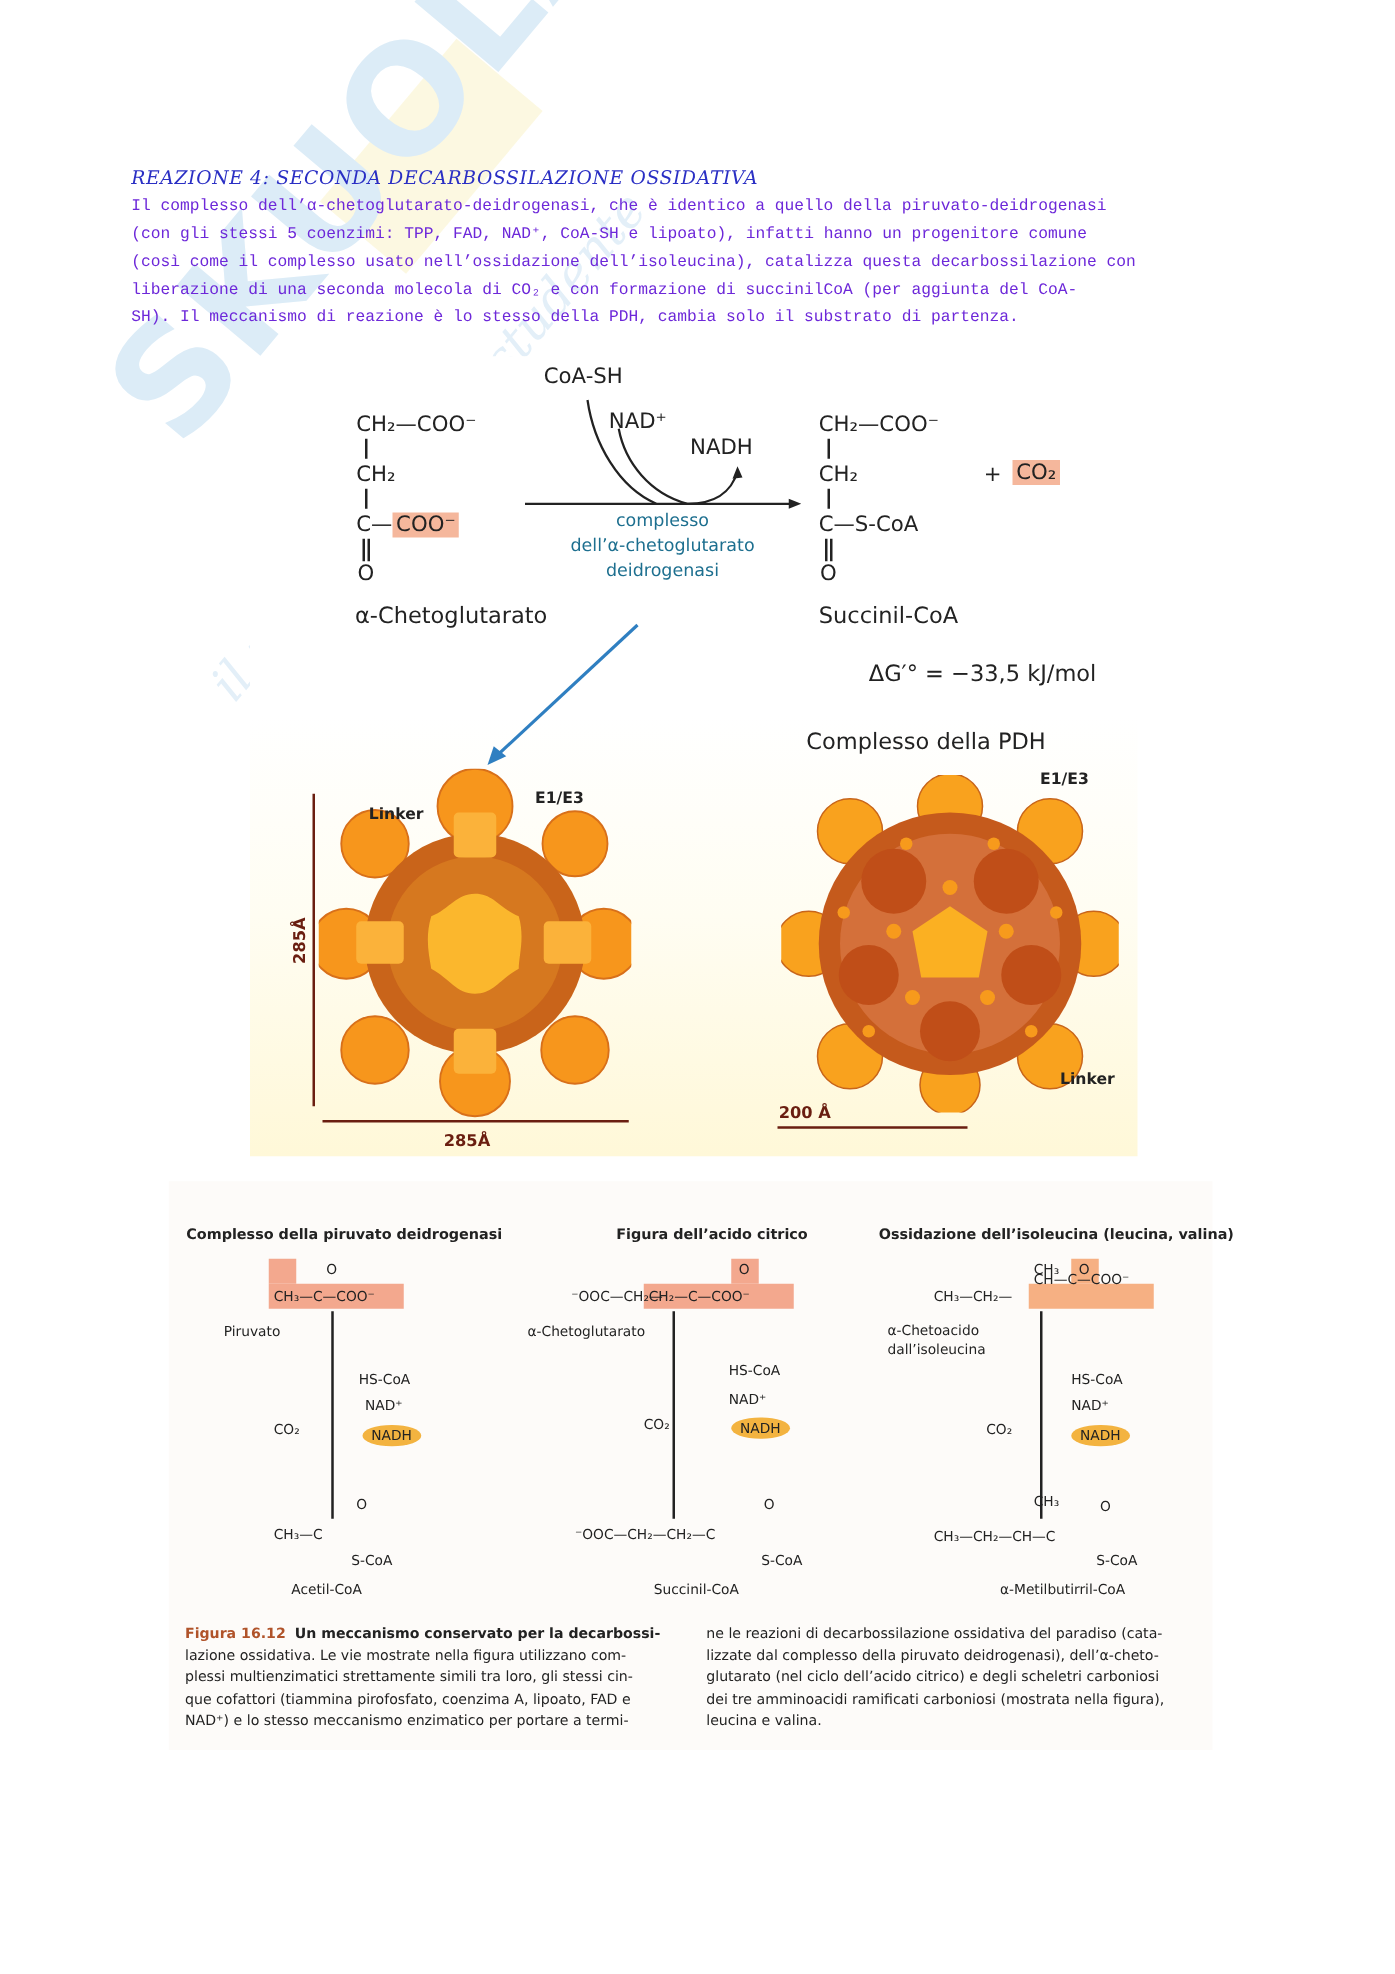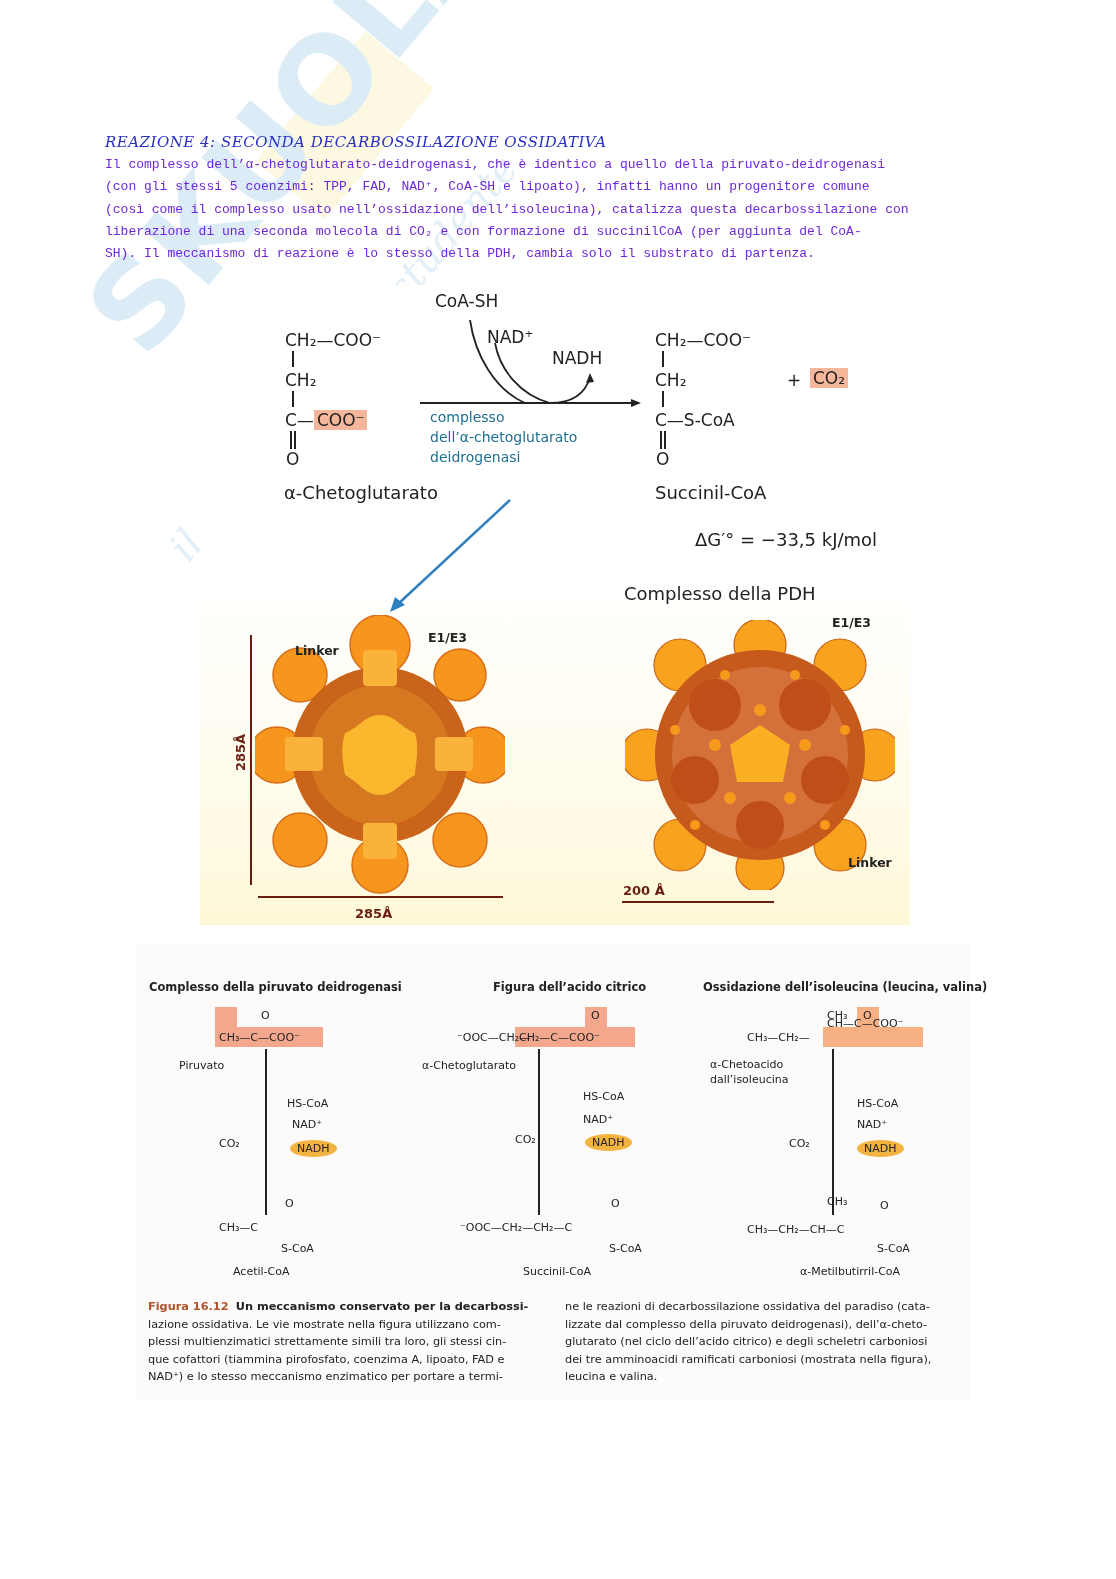--- a/index.html
+++ b/index.html
@@ -6,21 +6,21 @@
   body { width: 1116px; height: 1579px; position: relative; overflow: hidden; font-family: "Liberation Sans", sans-serif; color: #111; }
   .watermark { position: absolute; left: 20px; top: 40px; width: 420px; height: 520px; pointer-events: none; }
   .wm-text { position: absolute; left: 40px; top: 250px; transform: rotate(-50deg); transform-origin: left top; font-family: "DejaVu Sans", sans-serif; font-weight: bold; font-size: 120px; color: #dcecf7; letter-spacing: 2px; white-space: nowrap; }
   .wm-tag { position: absolute; left: 140px; top: 500px; transform: rotate(-50deg); transform-origin: left top; font-family: "DejaVu Serif", serif; font-style: italic; font-size: 40px; color: #e3eff8; white-space: nowrap; }
   .wm-badge { position: absolute; left: 240px; top: 40px; width: 170px; height: 90px; transform: rotate(-50deg); background: #fbf6d9; opacity: 0.8; }
   .content { position: absolute; left: 0; top: 0; width: 1116px; height: 1579px; }
   .heading { position: absolute; left: 105px; top: 133px; font-family: "DejaVu Serif", serif; font-style: italic; font-size: 15px; color: #2a2fc4; letter-spacing: 0.5px; }
   .para { position: absolute; left: 105px; top: 154px; width: 900px; font-family: Liberation Mono, monospace; font-size: 13px; line-height: 22.3px; color: #6d28d9; }
   .rxn-box { position: absolute; left: 200px; top: 285px; width: 710px; height: 640px; background: linear-gradient(to bottom, #ffffff 0%, #ffffff 45%, #fffdf2 70%, #fff8d8 100%); }
   .chem { position: absolute; font-family: "DejaVu Sans", sans-serif; font-size: 17px; color: #222; white-space: nowrap; }
-  .blue-lbl { position: absolute; font-family: "DejaVu Sans", sans-serif; font-size: 14px; color: #1d6f8f; text-align: left; line-height: 20px; }
+  .blue-lbl { position: absolute; font-family: "DejaVu Sans", sans-serif; font-size: 14px; color: #1d6f8f; text-align: center; line-height: 20px; }
   .hl { background: #f5b79c; padding: 0 3px; }
   .big-lbl { position: absolute; font-family: "DejaVu Sans", sans-serif; font-size: 18px; color: #222; }
   .small-bold { position: absolute; font-family: "DejaVu Sans", sans-serif; font-weight: bold; font-size: 12.5px; color: #222; }
   .scale-lbl { position: absolute; font-family: "DejaVu Sans", sans-serif; font-weight: bold; font-size: 13px; color: #6a1e10; }
   .fig2 { position: absolute; left: 135px; top: 945px; width: 835px; height: 455px; background: #fdfbf9; }
   .panel-title { position: absolute; font-family: "DejaVu Sans", sans-serif; font-weight: bold; font-size: 11.5px; color: #222; white-space: nowrap; }
   .sm { position: absolute; font-family: "DejaVu Sans", sans-serif; font-size: 11px; color: #222; white-space: nowrap; }
   .nadh { background: #f3b340; border-radius: 50%; padding: 2px 7px; }
   .caption { position: absolute; top: 1298px; font-family: "DejaVu Sans", sans-serif; font-size: 11.3px; line-height: 17.5px; color: #222; }
   .caption .fig-num { color: #b0532a; font-weight: bold; }
@@ -119,21 +119,21 @@
         <rect x="108" y="35" width="34" height="36" rx="4"></rect>
         <rect x="180" y="122" width="38" height="34" rx="4"></rect>
         <rect x="108" y="208" width="34" height="36" rx="4"></rect>
         <rect x="30" y="122" width="38" height="34" rx="4"></rect>
       </g>
       <path d="M125 100 C 140 100, 145 112, 160 118 C 165 135, 160 150, 160 160 C 145 168, 140 180, 125 180 C 110 180, 105 168, 90 160 C 88 148, 85 135, 90 118 C 105 112, 110 100, 125 100 Z" fill="#fbb72d"></path>
     </svg>
     <div class="small-bold" style="left:95px; top:358px;">Linker</div>
     <div class="small-bold" style="left:228px; top:345px;">E1/E3</div>
 
-    <div class="big-lbl" style="left:424px; top:298px;">Complesso della PDH</div>
+    <div class="big-lbl" style="left:445px; top:298px;">Complesso della PDH</div>
     <div class="small-bold" style="left:632px; top:330px;">E1/E3</div>
     <svg style="position:absolute; left:425px; top:335px;" width="270" height="270">
       <g fill="#f9a21e" stroke="#c8651a" stroke-width="1.2">
         <circle cx="135" cy="25" r="26"></circle>
         <circle cx="215" cy="45" r="26"></circle>
         <circle cx="250" cy="135" r="26"></circle>
         <circle cx="215" cy="225" r="26"></circle>
         <circle cx="135" cy="248" r="24"></circle>
         <circle cx="55" cy="225" r="26"></circle>
         <circle cx="22" cy="135" r="26"></circle>

